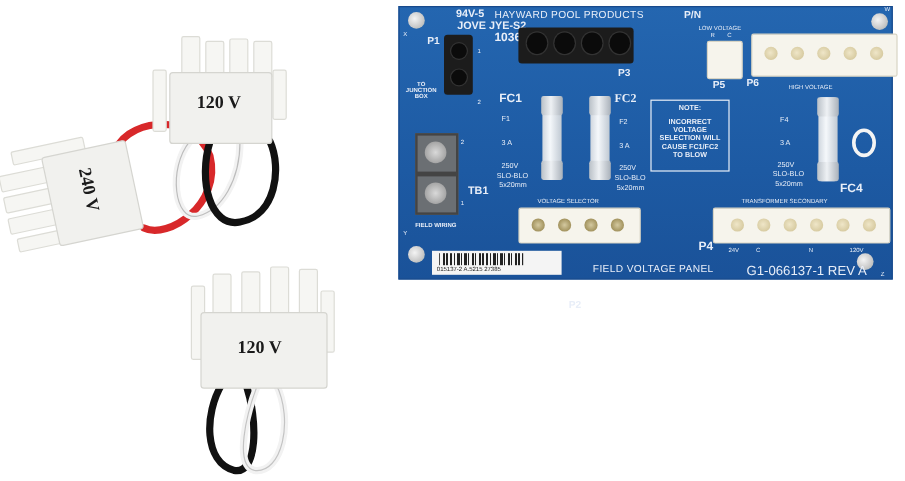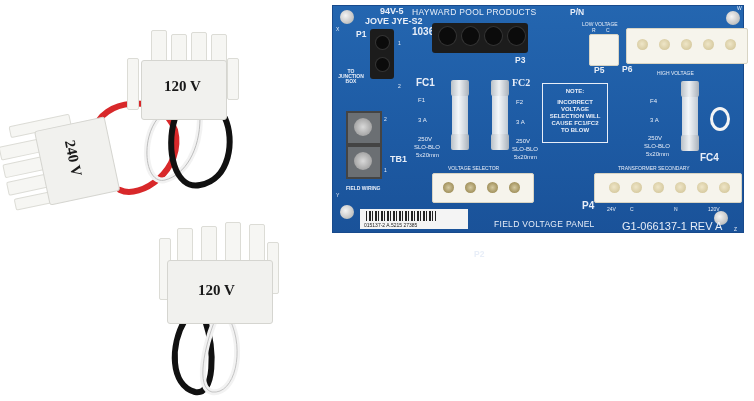--- a/index.html
+++ b/index.html
@@ -81,21 +81,21 @@
   <div class="hole" style="left:394px;top:6px;"></div>
   <div class="hole" style="left:8px;top:200px;"></div>
   <div class="hole" style="left:382px;top:206px;"></div>
   <span class="silk" style="left:4px;top:22px;font-size:5px;">X</span>
   <span class="silk" style="left:4px;top:188px;font-size:5px;">Y</span>
   <span class="silk" style="left:402px;top:222px;font-size:5px;">Z</span>
   <span class="silk" style="left:405px;top:1px;font-size:5px;">W</span>
 
   <span class="silk b" style="left:48px;top:2px;font-size:9px;">94V-5</span>
   <span class="silk" style="left:80px;top:3px;font-size:8.5px;letter-spacing:.3px;">HAYWARD POOL PRODUCTS</span>
-  <span class="silk b" style="left:33px;top:12px;font-size:9px;">JOVE JYE-S2</span>
+  <span class="silk b" style="left:49px;top:12px;font-size:9px;">JOVE JYE-S2</span>
   <span class="silk b" style="left:80px;top:22px;font-size:10px;">1036</span>
 
   <span class="silk b" style="left:238px;top:3px;font-size:8.5px;">P/N</span>
 
   <span class="silk b" style="left:24px;top:25px;font-size:8.5px;">P1</span>
   <div class="conn-black" style="left:38px;top:24px;width:24px;height:50px;">
     <div class="pin-black" style="left:6px;top:7px;width:13px;height:13px;"></div>
     <div class="pin-black" style="left:6px;top:29px;width:13px;height:13px;"></div>
   </div>
   <span class="silk" style="left:66px;top:36px;font-size:5px;">1</span>

